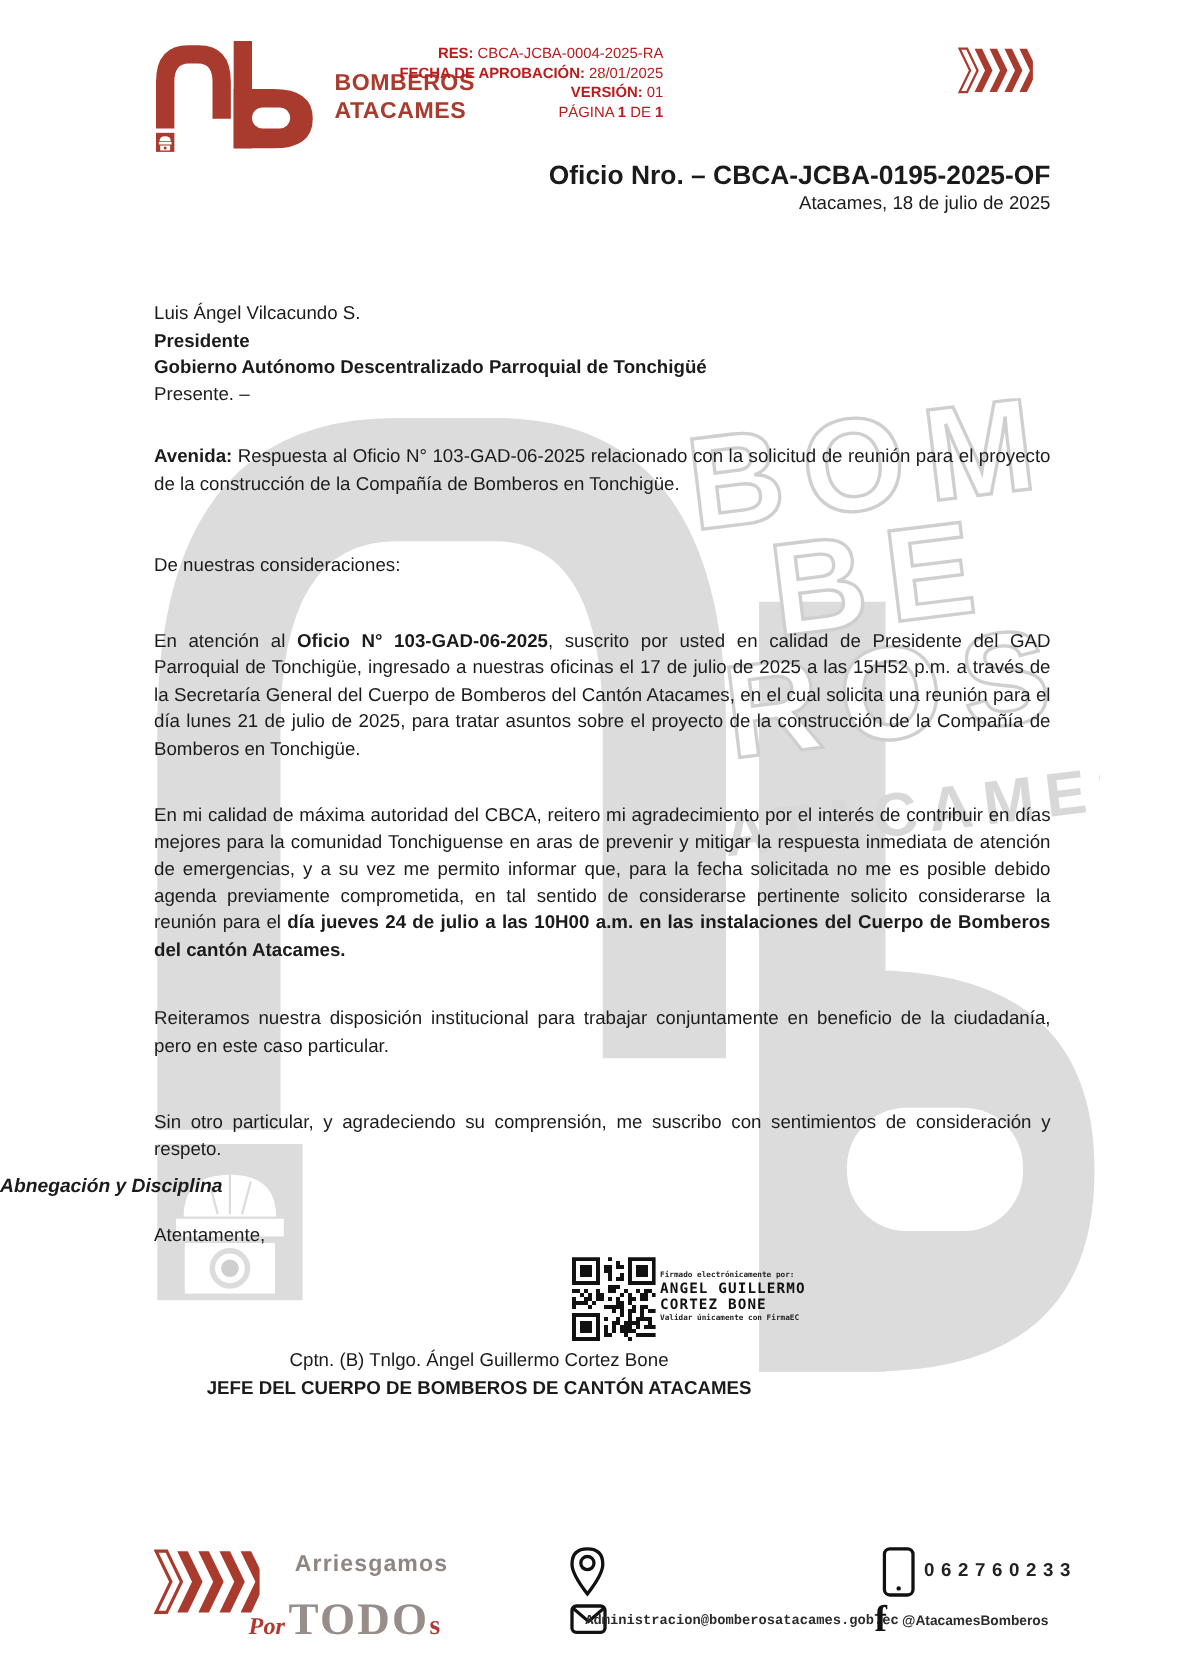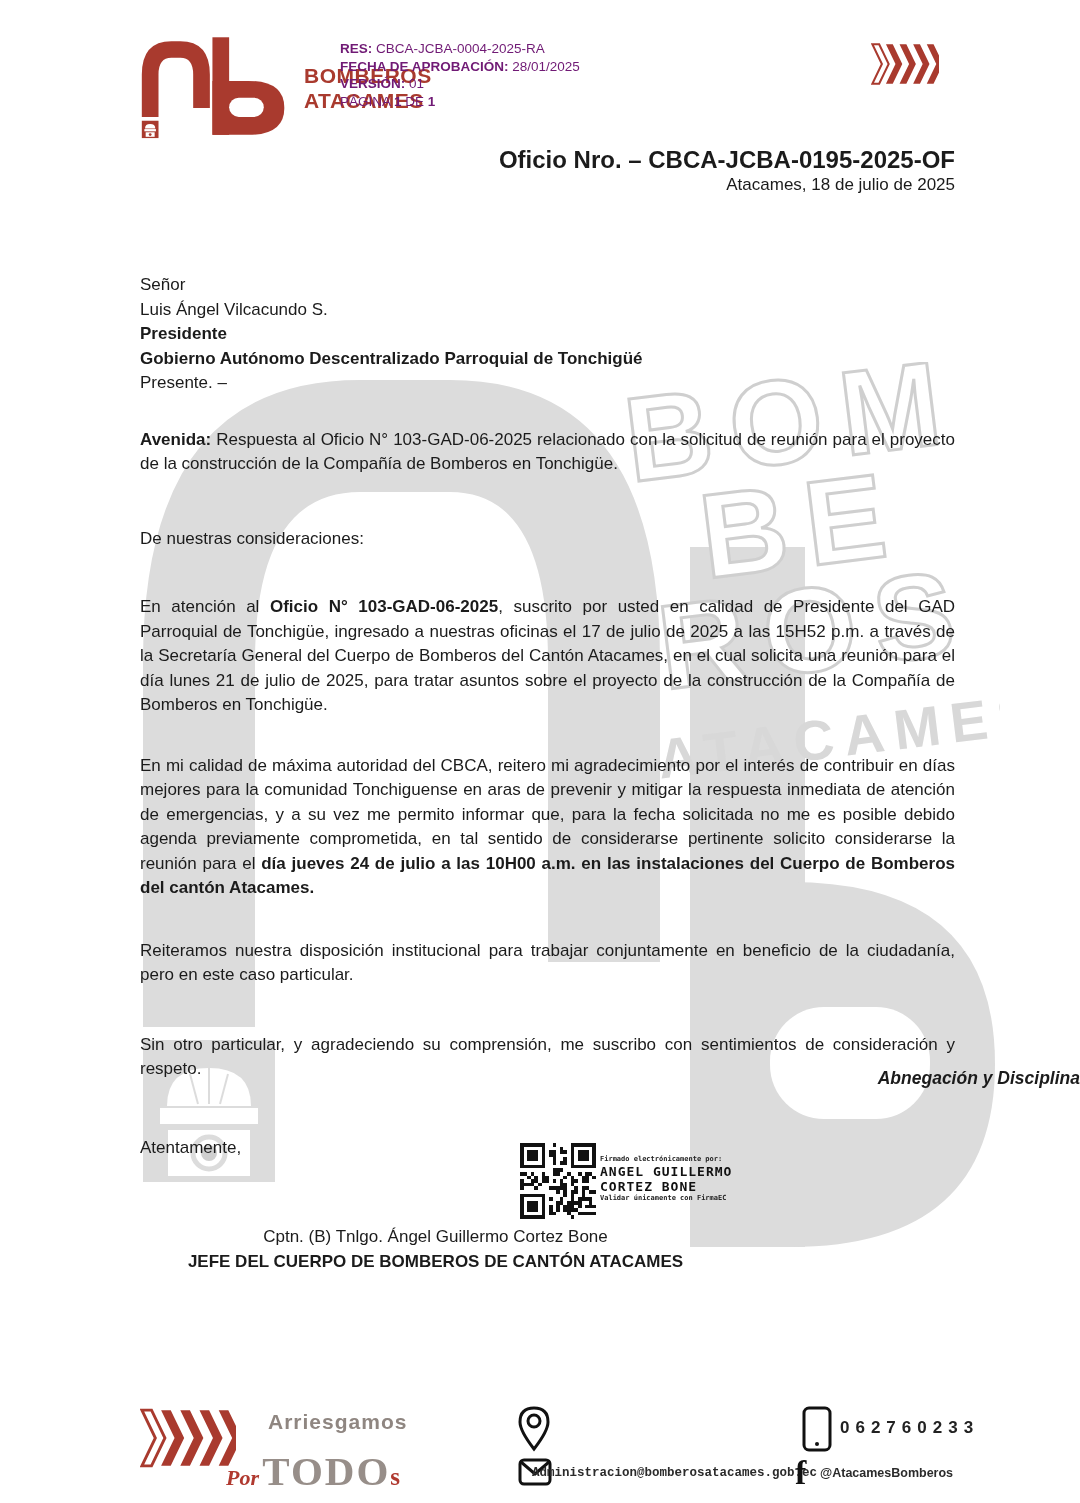--- a/index.html
+++ b/index.html
@@ -9,41 +9,41 @@
   .watermark{position:absolute;left:130px;top:362px;z-index:0;}
   .wm-shape{fill:#dcdcdc;}
   .wm-outline{font-family:"Liberation Sans",sans-serif;font-weight:bold;fill:#ffffff;
               stroke:#cfcfcf;stroke-width:3px;letter-spacing:18px;}
   .wm-fill{font-family:"Liberation Sans",sans-serif;font-weight:bold;fill:#d8d8d8;letter-spacing:10px;}
   .z{position:relative;z-index:1;}
   
   .header{position:absolute;left:140px;top:36px;width:815px;height:120px;}
   .logo{position:absolute;left:0;top:0;display:flex;align-items:center;}
   .logo-text{margin-left:14px;color:#A93A2E;font-weight:bold;font-size:21px;line-height:25px;letter-spacing:.5px;}
-  .meta{position:absolute;left:200px;top:4px;width:263px;text-align:left;
-        font-size:13.5px;line-height:17.5px;color:#701a75;}
+  .meta{position:absolute;left:200px;top:4px;width:263px;text-align:right;
+        font-size:13.5px;line-height:17.5px;color:#b91c1c;}
   .meta b{font-weight:bold;}
   .chevrons-top{position:absolute;right:16px;top:6px;}
   
   .content{position:absolute;left:140px;top:148px;width:815px;font-size:17px;line-height:24.5px;}
   .oficio{text-align:right;}
   .oficio-num{font-weight:bold;font-size:24px;}
   .recipient{margin-top:76px;}
   p{margin:0;}
   .just{text-align:justify;}
   .b{font-weight:bold;}
   .mt-asunto{margin-top:32px;}
   .mt-consid{margin-top:50px;}
   .mt-p1{margin-top:44px;}
   .mt-p2{margin-top:36px;}
   .mt-p3{margin-top:38px;}
   .mt-p4{margin-top:45px;}
   .mt-close{margin-top:54px;}
   
-  .motto{position:absolute;left:0;top:1068px;width:1080px;text-align:right;
+  .motto{position:absolute;left:0;top:1068px;width:1080px;text-align:left;
          font-weight:bold;font-style:italic;font-size:17.5px;}
   .qr-block{position:absolute;left:520px;top:1143px;display:flex;align-items:flex-start;}
   .qr-svg{fill:#111;background:#fff;}
   .qr-text{margin-left:4px;margin-top:12px;font-family:"DejaVu Sans Mono",monospace;}
   .qr-tiny{font-size:7px;font-weight:bold;color:#222;line-height:9px;}
   .qr-name{font-size:13px;font-weight:bold;line-height:15px;letter-spacing:1px;color:#111;}
   .sig-name{position:absolute;left:0;top:1224px;width:871px;text-align:center;font-size:17px;line-height:25px;}
   .sig-title{font-weight:bold;}
   
   .footer{position:absolute;left:140px;top:1402px;width:815px;height:100px;font-size:12px;}
@@ -139,21 +139,20 @@
     </svg>
   </header>
 
   <main class="content z">
     <div class="oficio">
       <div class="oficio-num">Oficio Nro. – CBCA-JCBA-0195-2025-OF</div>
       <div>Atacames, 18 de julio de 2025</div>
     </div>
 
     <div class="recipient">
-      <div>Señor</div>
       <div>Luis Ángel Vilcacundo S.</div>
       <div class="b">Presidente</div>
       <div class="b">Gobierno Autónomo Descentralizado Parroquial de Tonchigüé</div>
       <div>Presente. –</div>
     </div>
 
     <p class="just mt-asunto"><span class="b">Avenida: </span><span>Respuesta al Oficio N° 103-GAD-06-2025 relacionado con la solicitud de reunión para el proyecto de la construcción de la Compañía de Bomberos en Tonchigüe.</span></p>
     <p class="mt-consid">De nuestras consideraciones:</p>
     <p class="just mt-p1"><span>En atención al </span><span class="b">Oficio N° 103-GAD-06-2025</span><span>, suscrito por usted en calidad de Presidente del GAD Parroquial de Tonchigüe, ingresado a nuestras oficinas el 17 de julio de 2025 a las 15H52 p.m. a través de la Secretaría General del Cuerpo de Bomberos del Cantón Atacames, en el cual solicita una reunión para el día lunes 21 de julio de 2025, para tratar asuntos sobre el proyecto de la construcción de la Compañía de Bomberos en Tonchigüe.</span></p>
     <p class="just mt-p2"><span>En mi calidad de máxima autoridad del CBCA, reitero mi agradecimiento por el interés de contribuir en días mejores para la comunidad Tonchiguense en aras de prevenir y mitigar la respuesta inmediata de atención de emergencias, y a su vez me permito informar que, para la fecha solicitada no me es posible debido agenda previamente comprometida, en tal sentido de considerarse pertinente solicito considerarse la reunión para el </span><span class="b">día jueves 24 de julio a las 10H00 a.m. en las instalaciones del Cuerpo de Bomberos del cantón Atacames.</span></p>

